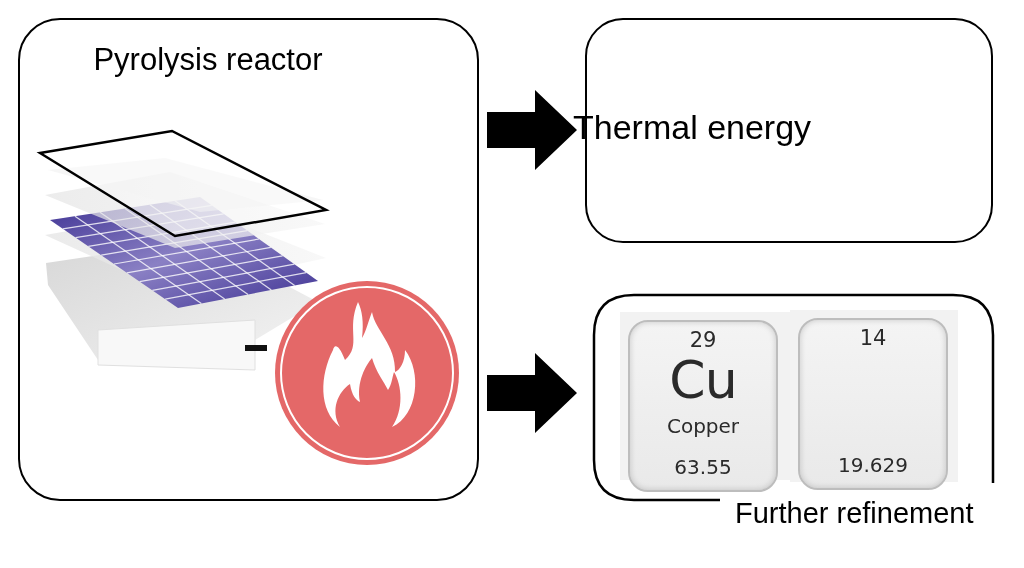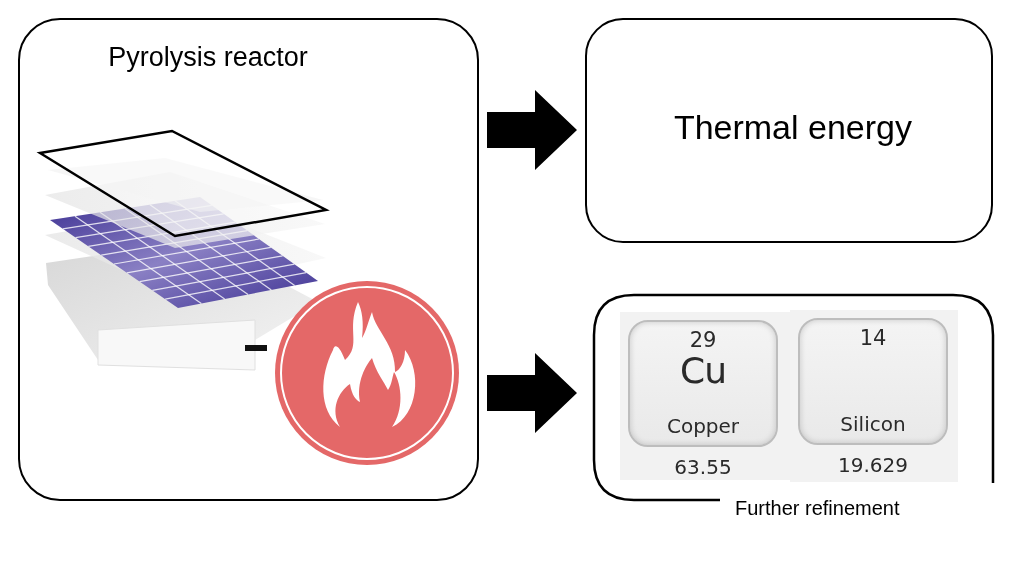--- a/index.html
+++ b/index.html
@@ -1,31 +1,31 @@
 <!DOCTYPE html>
 <html><head>
 <meta charset="utf-8">
 <style>
   html, body { margin: 0; padding: 0; background: #ffffff; }
   body { width: 1024px; height: 568px; position: relative; overflow: hidden;
          font-family: "Liberation Sans", sans-serif; color: #000; }
   .abs { position: absolute; }
   .box { position: absolute; border: 2.5px solid #000; border-radius: 42px; box-sizing: border-box; background: #fff; }
   #reactor-box { left: 18px; top: 18px; width: 461px; height: 483px; }
-  #reactor-title { left: 18px; top: 42px; width: 380px; text-align: center; font-size: 27px; }
+  #reactor-title { left: 18px; top: 42px; width: 380px; text-align: center; font-size: 31px; }
   #thermal-box { left: 585px; top: 18px; width: 408px; height: 225px; border-radius: 38px; }
-  #thermal-label { left: 585px; top: 108px; width: 327px; text-align: right; font-size: 34px; }
-  #refine-label { left: 735px; top: 497px; font-size: 20px; white-space: nowrap; }
+  #thermal-label { left: 573px; top: 108px; width: 327px; text-align: left; font-size: 34px; }
+  #refine-label { left: 735px; top: 497px; font-size: 29px; white-space: nowrap; }
   .tile-bg { position: absolute; background: #f2f2f2; }
-  .tile { position: absolute; width: 150px; height: 127px; border-radius: 20px;
+  .tile { position: absolute; width: 150px; height: 172px; border-radius: 20px;
           background: linear-gradient(#f4f4f4, #e9e9e9); border: 2px solid #bdbdbd;
           box-shadow: inset 0 0 6px rgba(0,0,0,0.18); box-sizing: border-box;
           font-family: "DejaVu Sans", sans-serif; color: #2a2a2a; text-align: center; }
   .tile .num { position: absolute; left: 0; right: 0; top: 6px; font-size: 21px; }
-  .tile .sym { position: absolute; left: 0; right: 0; top: 28px; font-size: 36px; letter-spacing: -1px; }
+  .tile .sym { position: absolute; left: 0; right: 0; top: 28px; font-size: 52px; letter-spacing: -1px; }
   .tile .name { position: absolute; left: 0; right: 0; top: 92px; font-size: 20px; }
   .tile .mass { position: absolute; left: 0; right: 0; top: 120px; font-size: 20px; margin-top: 13px; }
   #tile-cu { left: 628px; top: 320px; }
   #tile-si { left: 798px; top: 318px; }
 </style>
 </head>
 <body>
 
 <div id="reactor-box" class="box"></div>
 <div id="reactor-title" class="abs">Pyrolysis reactor</div>
@@ -99,17 +99,16 @@
 <div class="tile-bg" style="left:790px;top:310px;width:168px;height:172px"></div>
 
 <div id="tile-cu" class="tile">
   <div class="num">29</div>
   <div class="sym">Cu</div>
   <div class="name">Copper</div>
   <div class="mass">63.55</div>
 </div>
 <div id="tile-si" class="tile">
   <div class="num">14</div>
-  <div class="name">Silicon</div>
   <div class="mass">19.629</div>
 </div>
 
 <div id="refine-label" class="abs">Further refinement</div>
 
 </body></html>

